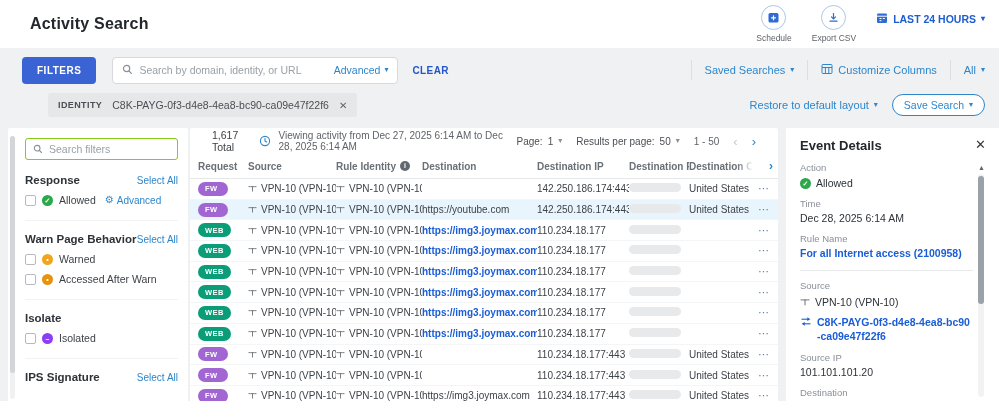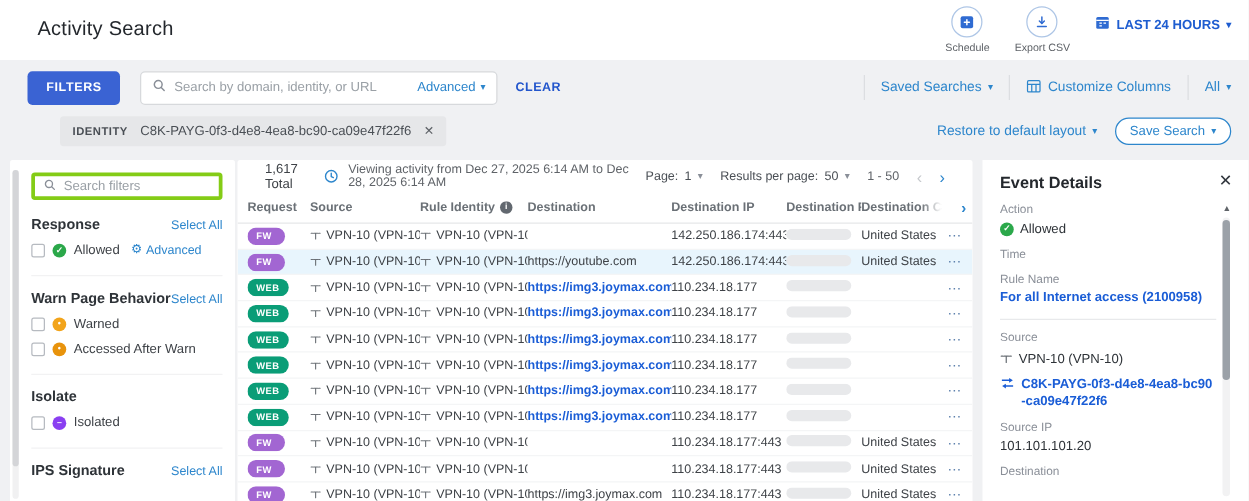--- a/index.html
+++ b/index.html
@@ -4,21 +4,21 @@
 <style>
   * { box-sizing: border-box; margin: 0; padding: 0; }
   html,body { width: 999px; height: 401px; overflow: hidden; }
   body {
     background: #f0f1f3;
     font-family: "Liberation Sans", sans-serif;
     color: #3e4247;
   }
   
   .app-header { height: 48px; background: #fff; display: flex; align-items: center; padding: 0 14px 0 30px; }
-  .page-title { font-size: 16px; font-weight: normal; color: #24282d; letter-spacing: .2px; }
+  .page-title { font-size: 16px; font-weight: bold; color: #24282d; letter-spacing: .2px; }
   .header-actions { margin-left: auto; display: flex; align-items: flex-start; gap: 20px; }
   .icon-btn { display: flex; flex-direction: column; align-items: center; gap: 3px; cursor: pointer; }
   .icon-circle { width: 25px; height: 25px; border: 1px solid #aec6e6; border-radius: 50%; display: flex; align-items: center; justify-content: center; background:#fff; }
   .icon-btn-label { font-size: 8.5px; color: #5f6368; }
   .time-range { display: flex; align-items: center; gap: 5px; margin-top: 7px; color: #1e5dd0; font-weight: bold; font-size: 10.5px; cursor: pointer; }
   .caret { font-size: 8px; line-height: 1; }
   .caret.blue { color: #2d86cc; }
   .caret.dark { color: #1e5dd0; }
   .caret.gray { color: #8a8f98; }
 
@@ -44,21 +44,21 @@
   .restore-link { color: #2d86cc; font-size: 11px; display: flex; align-items: center; gap: 5px; cursor: pointer; }
   .save-search-btn { border: 1px solid #2d86cc; color: #2d86cc; border-radius: 13px; padding: 4px 11px; font-size: 10.5px; background: #fff; font-family: inherit; display: flex; align-items: center; gap: 5px; cursor: pointer; }
 
   
   .content { display: flex; padding: 4px 0 0 8px; gap: 2px; height: 279px; }
 
   
   .sidebar { width: 180px; background: #fff; border-radius: 2px; position: relative; padding: 10px 10px 10px 17px; overflow: hidden; flex: none; }
   .sidebar-scroll { position: absolute; left: 2px; top: 8px; bottom: 4px; width: 5px; background: #f1f1f2; border-radius: 3px; }
   .sidebar-scroll-thumb { position: absolute; top: 0; left: 0; width: 5px; height: 90%; background: #d4d5d8; border-radius: 3px; }
-  .filters-search { height: 22px; border: 3px solid #84cc16; border-radius: 3px; display: flex; align-items: center; padding: 0 7px; gap: 6px; background: #fff; }
+  .filters-search { height: 22px; border: 1px solid #84cc16; border-radius: 3px; display: flex; align-items: center; padding: 0 7px; gap: 6px; background: #fff; }
   .filters-search input { border: 0; outline: 0; width: 100%; font-size: 10.5px; font-family: inherit; color: #3e4247; }
   .filters-search input::placeholder { color: #9aa0a6; }
   .filter-section { margin-top: 12px; padding-top: 2px; }
   .filter-section + .filter-section { border-top: 1px solid #f2f2f3; margin-top: 14px; padding-top: 12px; }
   .sec-head { display: flex; justify-content: space-between; align-items: center; }
   .sec-title { font-size: 11.5px; font-weight: bold; color: #2e3338; }
   .select-all { font-size: 10px; color: #2d86cc; cursor: pointer; }
   .filter-item { display: flex; align-items: center; gap: 6px; margin-top: 8px; font-size: 10.5px; color: #3e4247; cursor: pointer; }
   .checkbox { width: 11px; height: 11px; border: 1px solid #b6bac0; border-radius: 2px; background: #fff; flex: none; }
   .status-dot { width: 11px; height: 11px; border-radius: 50%; color: #fff; font-size: 7px; line-height: 11px; text-align: center; flex: none; font-weight: bold; }
@@ -626,20 +626,21 @@
     <div class="ep-scroll-track"></div>
     <div class="ep-scroll-thumb"></div>
 
     <div class="ep-label">Action</div>
     <div class="ep-allowed">
       <span class="allowed-dot">✓</span>
       <span>Allowed</span>
     </div>
 
     <div class="ep-label">Time</div>
+    <div class="ep-value">Dec 28, 2025 6:14 AM</div>
 
     <div class="ep-label">Rule Name</div>
     <div class="ep-value"><span class="ep-link">For all Internet access (2100958)</span></div>
 
     <div class="ep-divider"></div>
 
     <div class="ep-label">Source</div>
     <div class="ep-source-line">
       <span class="tunnel-icon">
         <svg width="10" height="10" viewBox="0 0 12 12" fill="none" stroke="#6b7076" stroke-width="1.2" stroke-linecap="round">

